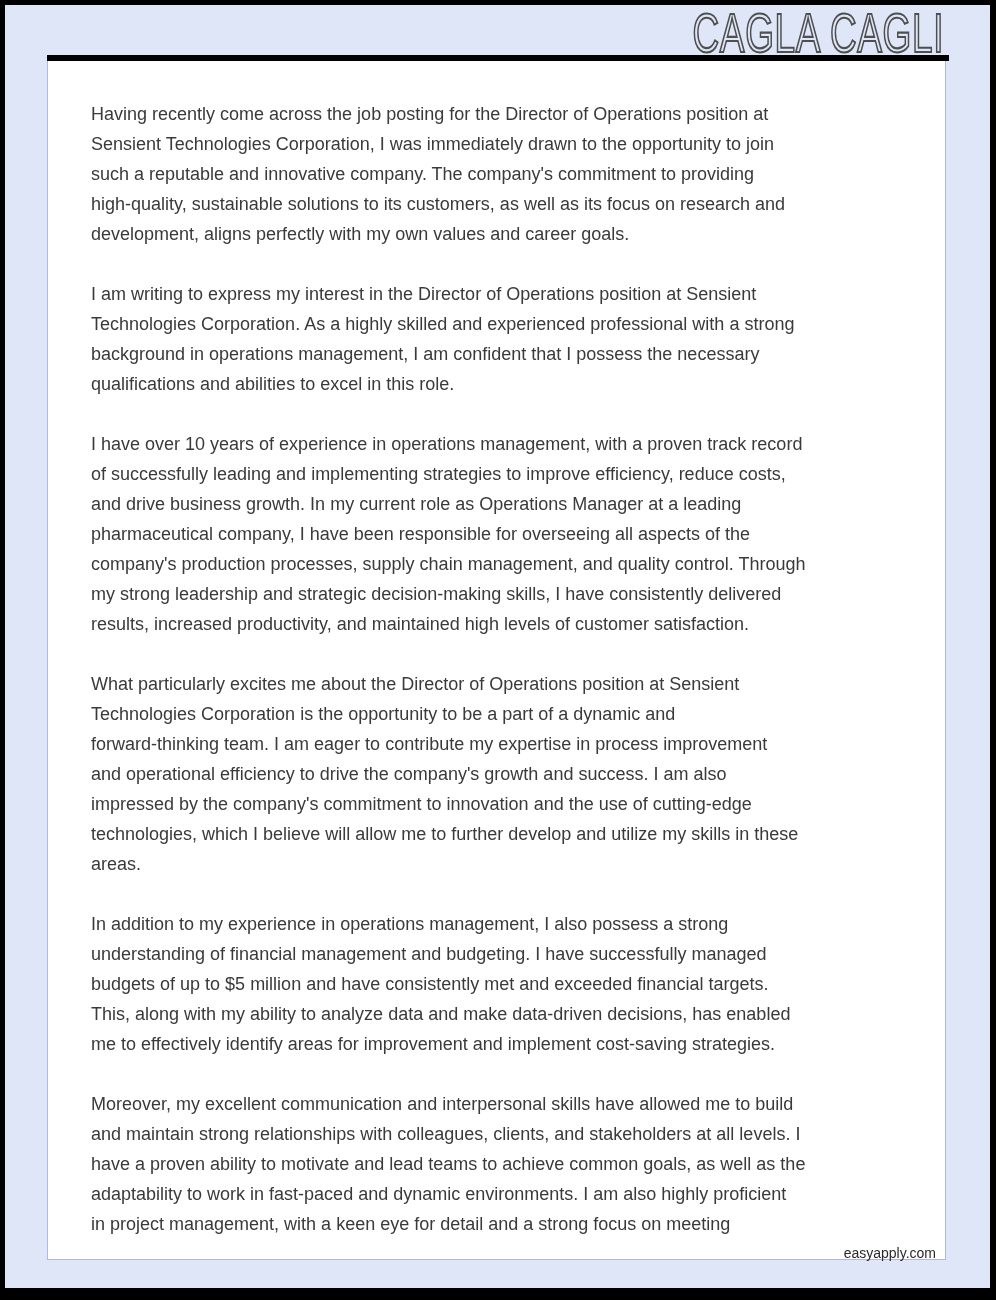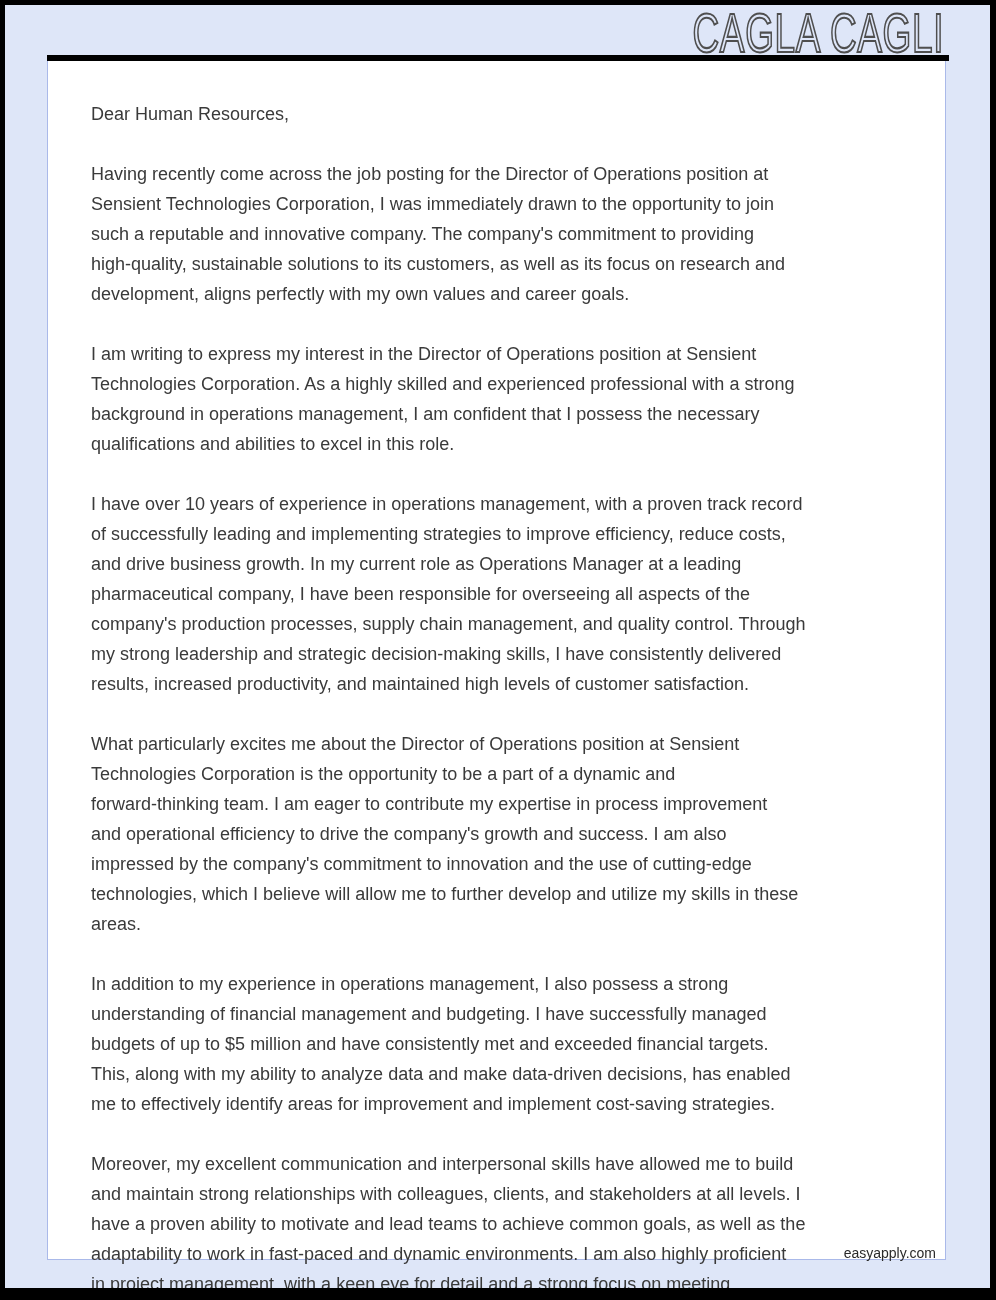--- a/index.html
+++ b/index.html
@@ -102,21 +102,20 @@
 
   <svg class="header-name" viewBox="0 0 252 56" aria-hidden="false">
     <text x="379" y="50" text-anchor="end" transform="scale(0.66 1)">CAGLA CAGLI</text>
   </svg>
 
   <div class="header-rule"></div>
 
   <div class="letter-page"></div>
 
   <div class="letter-body">
-    <p>Dear Human Resources,</p>
     <p>Having recently come across the job posting for the Director of Operations position at
 Sensient Technologies Corporation, I was immediately drawn to the opportunity to join
 such a reputable and innovative company. The company's commitment to providing
 high-quality, sustainable solutions to its customers, as well as its focus on research and
 development, aligns perfectly with my own values and career goals.</p>
     <p>I am writing to express my interest in the Director of Operations position at Sensient
 Technologies Corporation. As a highly skilled and experienced professional with a strong
 background in operations management, I am confident that I possess the necessary
 qualifications and abilities to excel in this role.</p>
     <p>I have over 10 years of experience in operations management, with a proven track record

